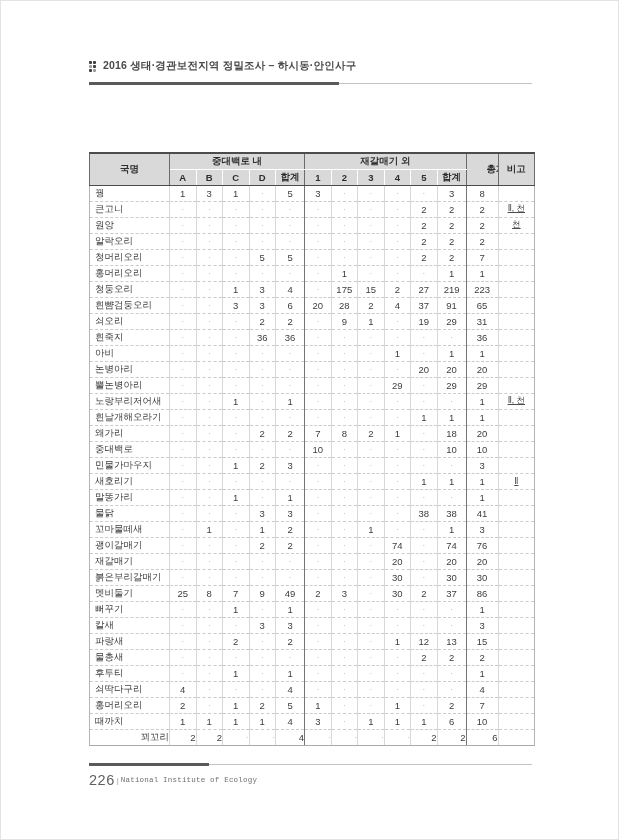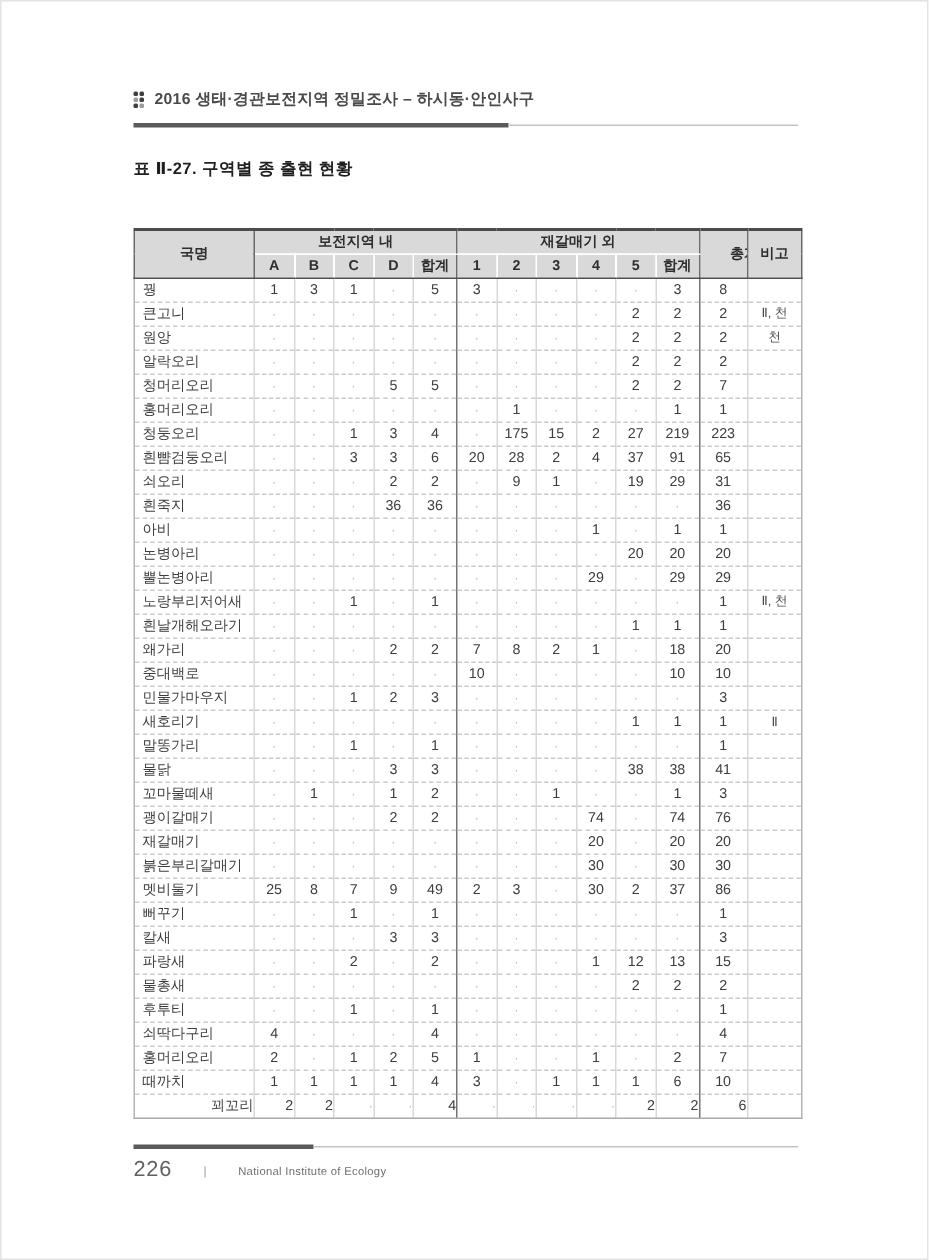--- a/index.html
+++ b/index.html
@@ -42,35 +42,35 @@
   .species-table thead tr:last-child th,
   .species-table thead th[rowspan] { border-bottom:1px solid #4c4c4c; }
   .species-table thead th.b-left-dark { border-left:1px solid #6b6b6b;padding-left:20px; }
   .species-table thead th.b-right-dark { border-right:1px solid #6b6b6b; }
   .species-table thead th:first-child { border-left:1px solid #6b6b6b; }
   .species-table thead th:last-child { border-right:1px solid #6b6b6b; }
 
   .species-table tbody td { border-right:1px solid #d8d8d8; border-top:1px dashed #cbcbcb; }
   .species-table tbody tr:first-child td { border-top:none; }
   .species-table tbody td:first-child { border-left:1px solid #b4b4b4; text-align:left; padding-left:5px; }
-  .species-table tbody td:last-child { border-right:1px solid #b4b4b4; }
+  .species-table tbody td:last-child { border-right:1px solid #b4b4b4;text-decoration:underline; }
   .species-table tbody td:nth-child(6),
   .species-table tbody td:nth-child(12) { border-right:1px solid #757575; }
   .species-table tbody tr:last-child td { border-bottom:1px solid #ababab;text-align:right; }
   .species-table tbody td.dot { color:#b3b3b3; font-size:8px; }
   .species-table tbody td.note-cell-c { font-size:8.5px; color:#4a4a4a; }
 
   
   .footer-rule { position:absolute; top:762px; left:88px; width:443px; height:3px; }
   .footer-rule .dark { position:absolute; left:0; top:0; width:120px; height:3px; background:#5a5a5a; }
   .footer-rule .light { position:absolute; left:120px; top:1px; width:323px; height:1px; background:#c3c3c3; }
-  .doc-footer { position:absolute; top:771px; left:88px; display:flex; align-items:center; gap:21px; }
+  .doc-footer { position:absolute; top:771px; left:88px; display:flex; align-items:center; gap:2px; }
   .page-number { font-size:14.5px; color:#5f5f5f; letter-spacing:0.5px; }
   .publisher-separator { font-size:8px; color:#9a9a9a; }
-  .publisher-name { font-size:7.5px; color:#6f6f6f; letter-spacing:0.2px; }
+  .publisher-name { font-size:7.5px; color:#6f6f6f; letter-spacing:0.2px;font-family:Liberation Mono, monospace; }
 </style>
 </head>
 <body>
 
 <div class="page">
 
   <div class="doc-header">
     <span class="dots-icon">
       <i class="d"></i>
         <i class="d"></i>
@@ -79,21 +79,20 @@
         <i class="d"></i>
         <i class="l"></i>
     </span>
     <span class="doc-header-title">2016 생태·경관보전지역 정밀조사 – 하시동·안인사구</span>
   </div>
   <div class="header-rule">
     <div class="dark"></div>
       <div class="light"></div>
   </div>
 
-  <div class="table-title">표  Ⅱ-27. 구역별 종 출현 현황</div>
 
   <table class="species-table">
     <colgroup>
       <col style="width:80px">
       <col style="width:26.5px">
         <col style="width:26.5px">
         <col style="width:26.5px">
         <col style="width:26.5px">
       <col style="width:29px">
       <col style="width:26.5px">
@@ -101,21 +100,21 @@
         <col style="width:26.5px">
         <col style="width:26.5px">
         <col style="width:26.5px">
       <col style="width:29px">
       <col style="width:32px">
       <col style="width:36.5px">
     </colgroup>
     <thead>
       <tr>
         <th rowspan="2" class="b-right-dark">국명</th>
-        <th colspan="5" class="b-right-dark">보전지역 내</th>
+        <th colspan="5" class="b-right-dark">중대백로 내</th>
         <th colspan="6" class="b-right-dark">재갈매기 외</th>
         <th rowspan="2" class="b-left-dark b-right-dark">총계</th>
         <th rowspan="2">비고</th>
       </tr>
       <tr>
         <th>A</th>
         <th>B</th>
         <th>C</th>
         <th>D</th>
         <th class="b-right-dark">합계</th>

